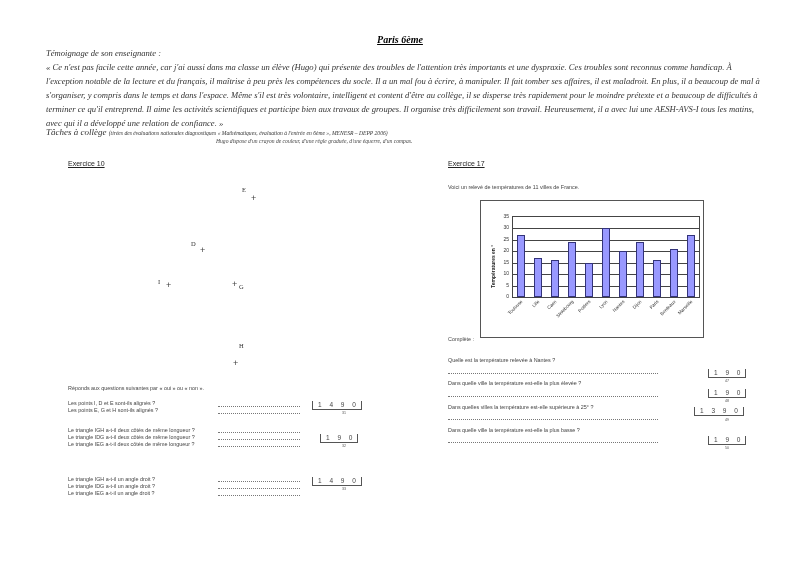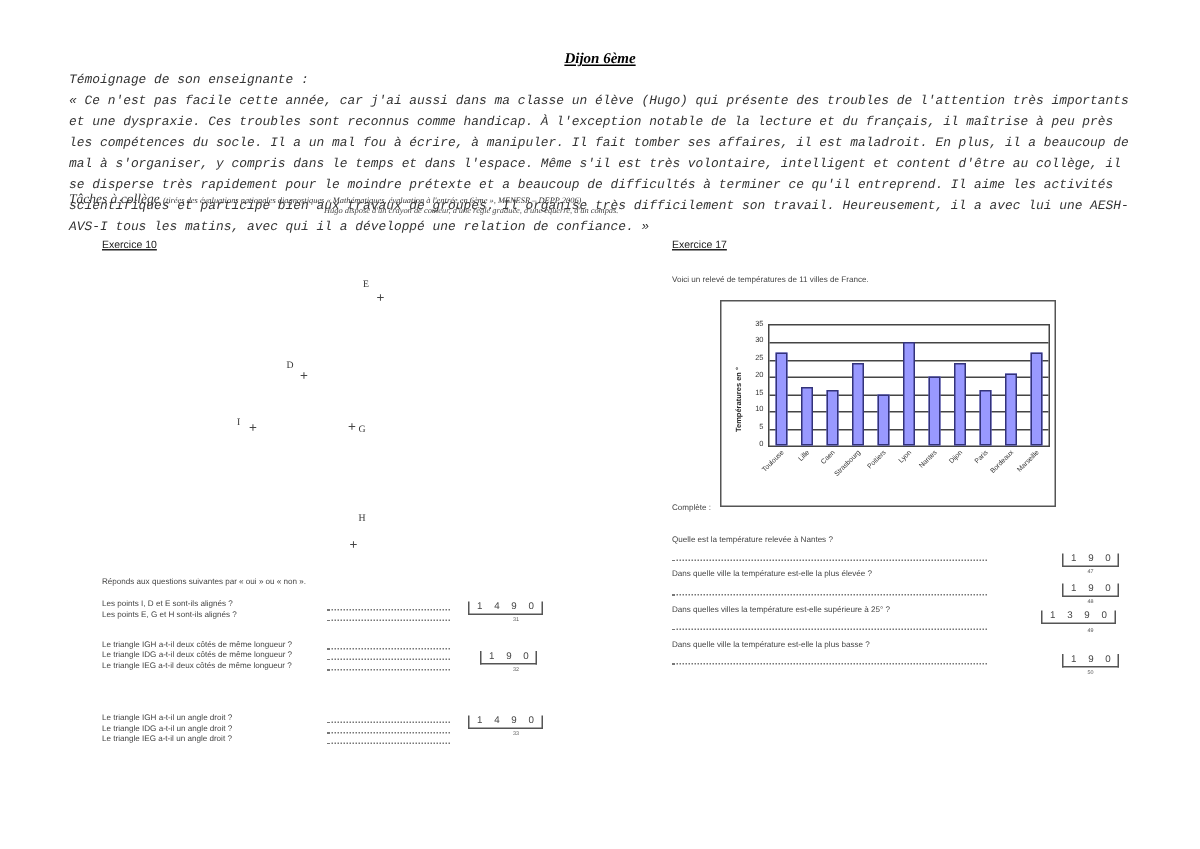--- a/index.html
+++ b/index.html
@@ -1,20 +1,20 @@
 <!DOCTYPE html>
 <html><head>
 <meta charset="utf-8">
 <style>
   html, body { margin:0; padding:0; background:#ffffff; }
   body { width:800px; height:566px; position:relative; overflow:hidden; font-family:"Liberation Sans", sans-serif; color:#222; }
   .abs { position:absolute; }
   .title { left:0; width:800px; top:34px; text-align:center; font-family:"Liberation Serif", serif; font-style:italic; font-weight:bold; font-size:10px; text-decoration:underline; color:#000; }
   .testimony { left:46px; top:46px; width:716px; font-family:"Liberation Serif", serif; font-style:italic; font-size:8.6px; line-height:14px; color:#333; }
-  .testimony p { margin:0;font-family:Liberation Mono, monospace; }
+  .testimony p { margin:0; }
   .tasks { left:46px; top:127px; font-family:"Liberation Serif", serif; font-style:italic; font-size:9px; color:#333; }
   .tasks small { font-size:5.6px; }
   .tasks-sub { left:216px; top:138px; font-family:"Liberation Serif", serif; font-style:italic; font-size:5.6px; color:#444; }
   .ex-title { font-size:7px; text-decoration:underline; color:#222; }
   .pt { font-family:"Liberation Serif", serif; font-size:6.5px; color:#333; }
   .cross { font-size:9px; color:#444; line-height:9px; }
   .q { font-size:5.4px; color:#444; white-space:nowrap; }
   .dots { border-bottom:1px dotted #777; height:0; }
   .code { font-size:6.5px; color:#444; letter-spacing:3px; border-bottom:1px solid #555; border-left:1px solid #555; border-right:1px solid #555; padding:0 2px 0 5px; height:8px; line-height:8px; }
   .codenum { font-size:3.6px; color:#555; }
@@ -22,21 +22,21 @@
   .plot { left:512px; top:216px; width:186px; height:80px; border-left:1px solid #444; border-right:1px solid #444; border-top:1px solid #444; border-bottom:1px solid #444; }
   .gridline { height:0; border-top:1px solid #444; left:0; width:186px; }
   .bar { background:#9999ff; border:1px solid #33337a; box-sizing:border-box; width:8px; bottom:0; }
   .ytick { font-size:5px; color:#333; width:14px; text-align:right; }
   .ylabel { font-size:5px; font-weight:bold; color:#222; transform:rotate(-90deg); transform-origin:left top; white-space:nowrap; }
   .xlabel { font-size:4.6px; color:#333; transform:rotate(-45deg); transform-origin:right top; white-space:nowrap; text-align:right; }
 </style>
 </head>
 <body>
 
-<div class="abs title">Dijon 6ème</div>
+<div class="abs title">Paris 6ème</div>
 
 <div class="abs testimony">
   <p>Témoignage de son enseignante :</p>
   <p>« Ce n'est pas facile cette année, car j'ai aussi dans ma classe un élève (Hugo) qui présente des troubles de l'attention très importants et une dyspraxie. Ces troubles sont reconnus comme handicap. À l'exception notable de la lecture et du français, il maîtrise à peu près les compétences du socle. Il a un mal fou à écrire, à manipuler. Il fait tomber ses affaires, il est maladroit. En plus, il a beaucoup de mal à s'organiser, y compris dans le temps et dans l'espace. Même s'il est très volontaire, intelligent et content d'être au collège, il se disperse très rapidement pour le moindre prétexte et a beaucoup de difficultés à terminer ce qu'il entreprend. Il aime les activités scientifiques et participe bien aux travaux de groupes. Il organise très difficilement son travail. Heureusement, il a avec lui une AESH-AVS-I tous les matins, avec qui il a développé une relation de confiance. »</p>
 </div>
 
 <div class="abs tasks">
   <span>Tâches à collège</span>
   <small>(tirées des évaluations nationales diagnostiques « Mathématiques, évaluation à l'entrée en 6ème », MENESR – DEPP 2006)</small>
 </div>

